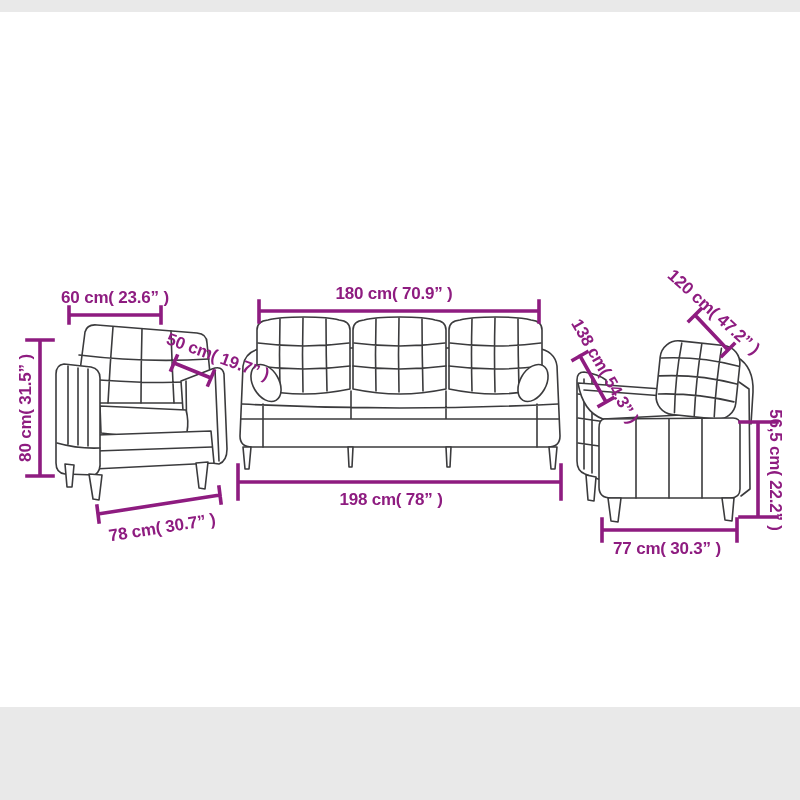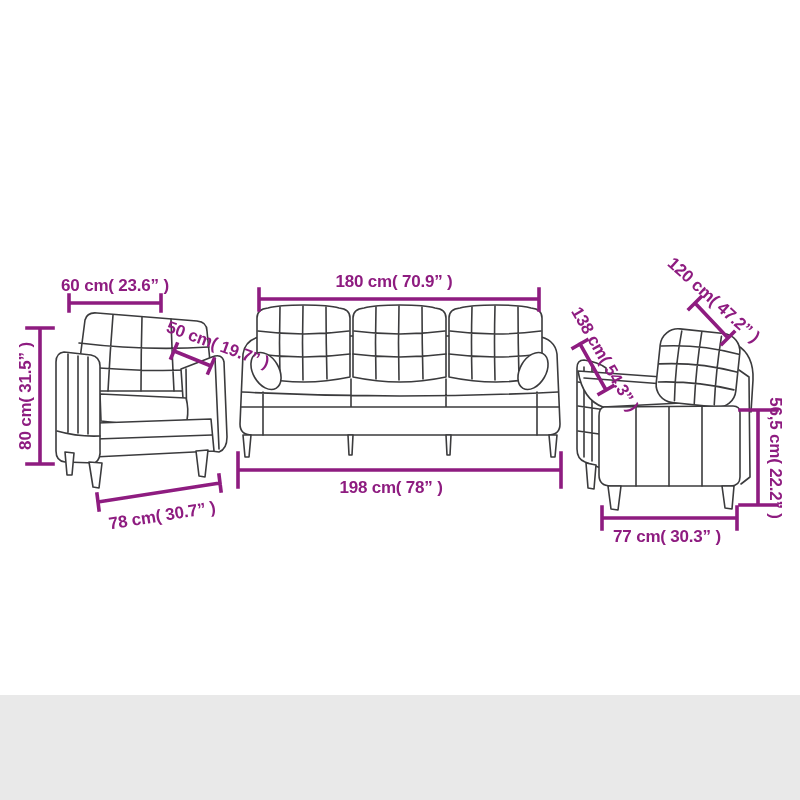--- a/index.html
+++ b/index.html
@@ -1,18 +1,18 @@
 <!DOCTYPE html>
 <html style="--accent: #8E1C80; --line_art: #3B3B3D; --background: #FFFFFF;"><head>
 <meta charset="utf-8">
 <style>
   html,body{margin:0;padding:0;}
   body{background:#e9e9e9;font-family:"Liberation Sans",sans-serif;}
   .stage{
-    width:800px;height:695px;position:relative;margin:0 auto;
+    width:800px;height:695px;position:relative;margin:12px auto;
     background:var(--background,#ffffff);overflow:hidden;
   }
   .stage svg{position:absolute;inset:0;display:block;}
   .art{fill:none;stroke:var(--line_art,#3b3b3d);stroke-width:1.6;stroke-linecap:round;stroke-linejoin:round;}
   .artf{fill:#ffffff;stroke:var(--line_art,#3b3b3d);stroke-width:1.6;stroke-linecap:round;stroke-linejoin:round;}
   .dim{fill:none;stroke:var(--accent,#8e1c80);stroke-width:3.6;stroke-linecap:square;}
   .dimt{
     fill:var(--accent,#8e1c80);
     font-family:"Liberation Sans","DejaVu Sans",sans-serif;
     font-size:17px;font-weight:700;letter-spacing:-0.2px;

